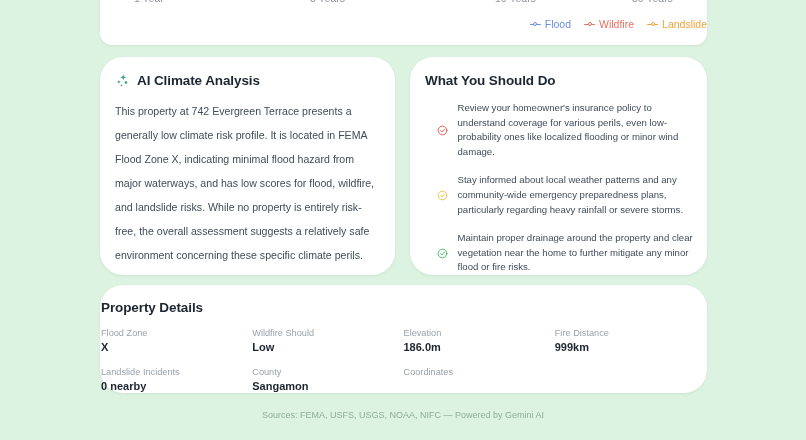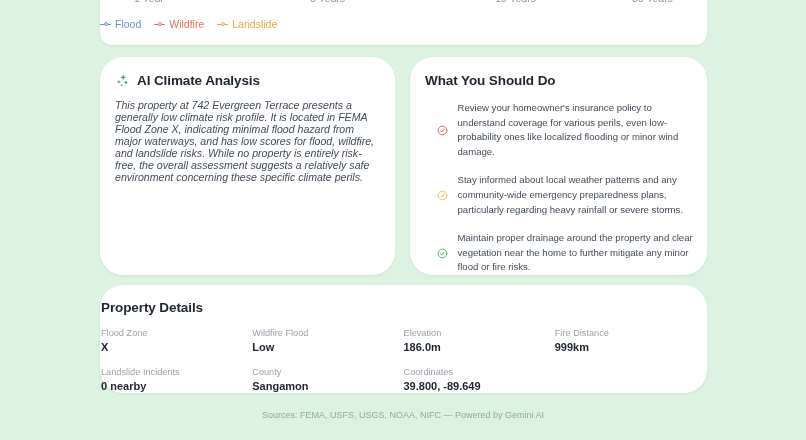--- a/index.html
+++ b/index.html
@@ -21,21 +21,21 @@
   }
   .chart-axis {
     position: absolute; left: 0; top: 52px; width: 607px; height: 22px;
   }
   .tick {
     position: absolute; top: 0;
     font-size: 10.5px; color: #8e9499; white-space: nowrap;
   }
   .legend {
     position: absolute; left: 0; top: 78px; width: 607px;
-    display: flex; justify-content: flex-start; align-items: center; gap: 13px;
+    display: flex; justify-content: flex-end; align-items: center; gap: 13px;
     font-size: 10.5px;
   }
   .legend-item { display: flex; align-items: center; gap: 4px; }
   .legend-mark { position: relative; width: 11px; height: 7px; }
   .legend-mark .bar {
     position: absolute; top: 3px; left: 0; width: 11px; height: 1.4px;
     border-radius: 1px;
   }
   .legend-mark .dot {
     position: absolute; top: 1.2px; left: 3.6px;
@@ -53,21 +53,21 @@
   .card-title {
     font-size: 13.5px; font-weight: bold; color: #1d2530;
     letter-spacing: -.1px;
   }
 
   
   #ai-card { left: 100px; top: 57px; width: 295px; height: 218px; padding: 16px 15px; }
   .ai-head { display: flex; align-items: center; gap: 7px; margin-bottom: 11px; }
   .sparkle-icon { width: 15px; height: 15px; display: block; color: #3aa277; }
   .ai-text {
-    font-size: 10.6px; line-height: 12px; color: #414c58; font-style: italic;
+    font-size: 10.6px; line-height: 24px; color: #414c58;
   }
 
   
   #rec-card { left: 410px; top: 57px; width: 297px; height: 218px; padding: 16px 5px 10px 15px; }
   .rec-list { margin-top: 13px; display: flex; flex-direction: column; gap: 14px; }
   .rec-item { display: flex; align-items: center; gap: 9px; }
   .rec-bar { width: 2.5px; border-radius: 2px; flex: 0 0 auto; }
   .rec-ico { flex: 0 0 auto; width: 12px; padding-top: 1px; }
   .rec-ico svg { width: 11px; height: 11px; display: block; }
   .rec-text { font-size: 9.6px; line-height: 14.6px; color: #414c58; }
@@ -194,41 +194,40 @@
   </div>
 
   <div class="card" id="prop-card">
     <div class="card-title">Property Details</div>
     <div class="prop-grid">
       <div>
         <div class="prop-label">Flood Zone</div>
         <div class="prop-value">X</div>
       </div>
       <div>
-        <div class="prop-label">Wildfire Flood</div>
+        <div class="prop-label">Wildfire Should</div>
         <div class="prop-value">Low</div>
       </div>
       <div>
         <div class="prop-label">Elevation</div>
         <div class="prop-value">186.0m</div>
       </div>
       <div>
         <div class="prop-label">Fire Distance</div>
         <div class="prop-value">999km</div>
       </div>
       <div>
         <div class="prop-label">Landslide Incidents</div>
         <div class="prop-value">0 nearby</div>
       </div>
       <div>
         <div class="prop-label">County</div>
         <div class="prop-value">Sangamon</div>
       </div>
       <div>
         <div class="prop-label">Coordinates</div>
-        <div class="prop-value">39.800, -89.649</div>
       </div>
     </div>
   </div>
 
   <div class="footer">Sources: FEMA, USFS, USGS, NOAA, NIFC — Powered by Gemini AI</div>
 
 </div>
 
 </body></html>

